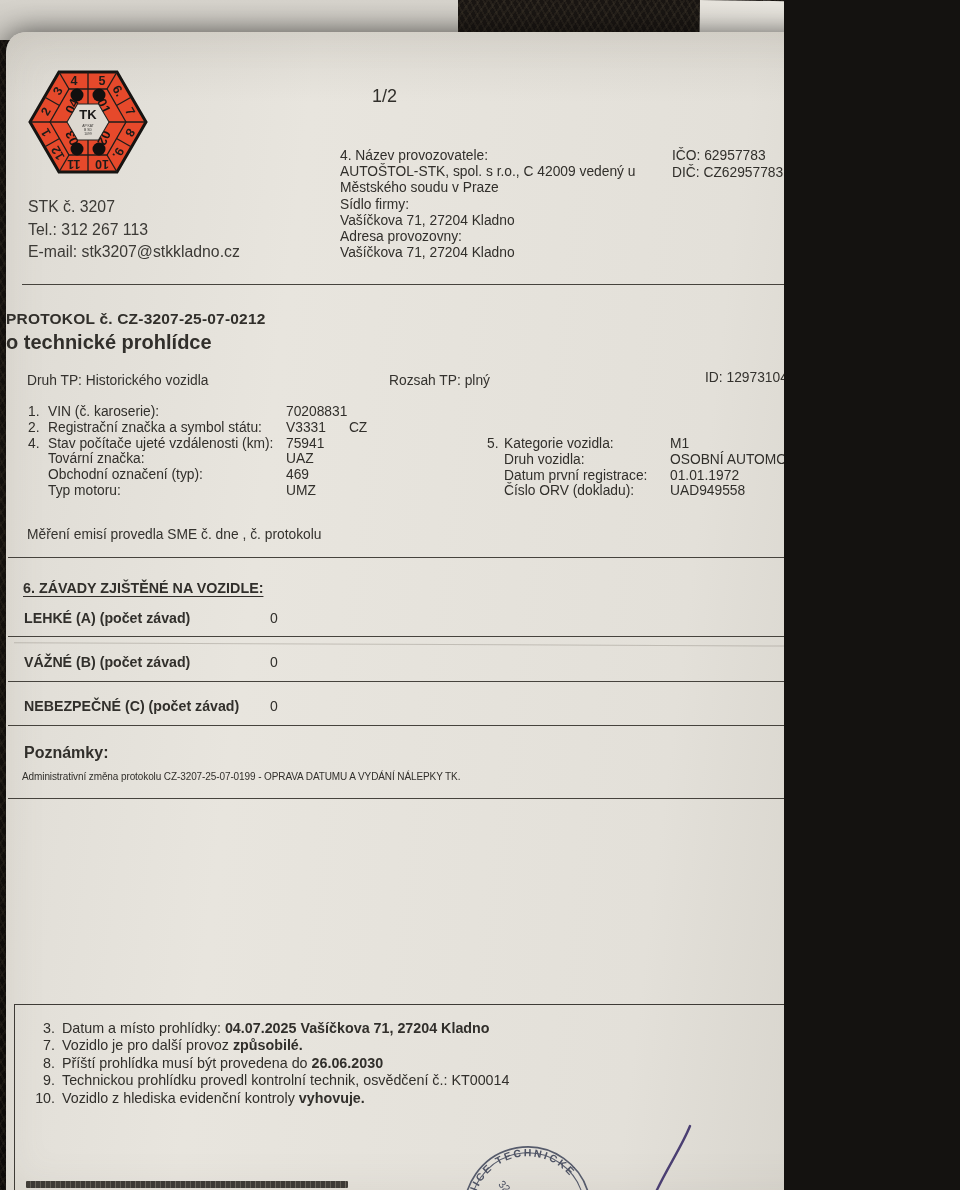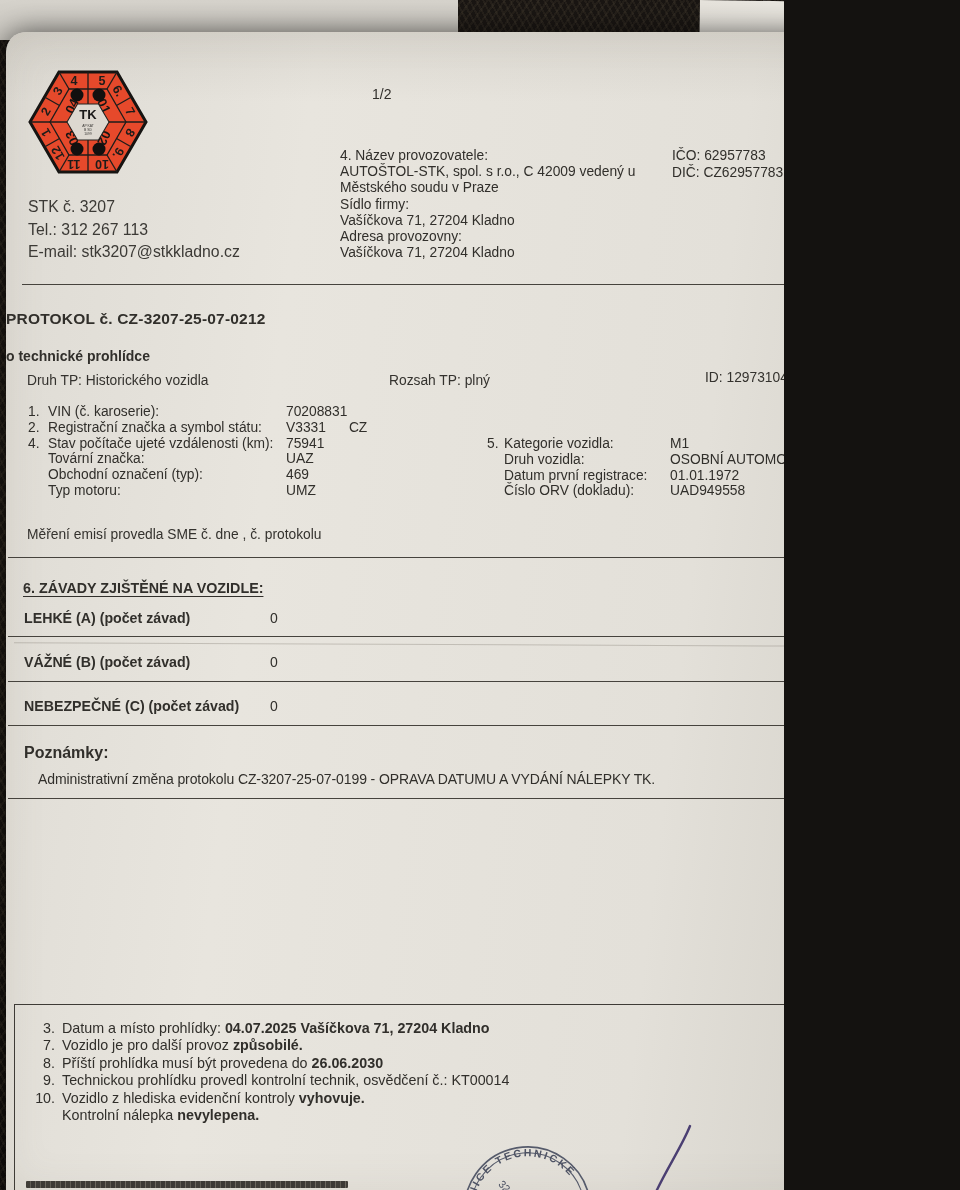--- a/index.html
+++ b/index.html
@@ -26,38 +26,38 @@
     background:
       linear-gradient(180deg, rgba(160,155,145,.18) 0, rgba(0,0,0,0) 70px),
       linear-gradient(97deg,#dedbd4 0%,#e8e5de 30%,#e3e0d9 72%,#d3d0c8 98%);
     border-radius:20px 70px 4px 0;
     box-shadow:0 0 28px rgba(0,0,0,.6), inset 0 0 40px rgba(120,112,98,.12);}
   .rule{position:absolute;height:0;border-top:1.7px solid #46433d;}
   .crease{position:absolute;left:8px;top:612px;width:832px;height:1px;
     background:rgba(110,104,94,.30);transform:rotate(0.25deg);}
   .t{position:absolute;font-size:13.8px;line-height:16.2px;color:#34322e;}
   .stk-block{position:absolute;left:22px;top:164px;font-size:15.8px;line-height:22.5px;color:#3c3a36;}
-  .pagenum{position:absolute;left:366px;top:54px;font-size:14px;}
+  .pagenum{position:absolute;left:366px;top:54px;font-size:18px;}
   .op-block{position:absolute;left:334px;top:116px;font-size:13.8px;line-height:16.2px;}
   .ico-block{position:absolute;left:666px;top:116px;font-size:13.8px;line-height:16.6px;}
   .title-wrap{position:absolute;left:0;top:278px;width:880px;text-align:left;}
   .title-l1{font-size:15.5px;font-weight:bold;letter-spacing:.2px;}
-  .title-l2{font-size:14px;font-weight:bold;margin-top:20px;}
+  .title-l2{font-size:20px;font-weight:bold;margin-top:3px;}
   .vtab{position:absolute;font-size:13.8px;}
   .vrow{display:grid;line-height:15.8px;}
   .vtab.left .vrow{grid-template-columns:20px 238px auto;}
   .vtab.right .vrow{grid-template-columns:17px 166px auto;}
   .vnum{text-align:left;}
   .vval{white-space:pre;}
   .sec6{position:absolute;left:17px;top:548px;font-size:14.3px;font-weight:bold;
     text-decoration:underline;text-underline-offset:3px;text-decoration-thickness:1.4px;}
   .dlabel{position:absolute;left:18px;font-size:14.2px;font-weight:bold;}
   .dzero{position:absolute;left:264px;font-size:14px;}
   .remarks-h{position:absolute;left:18px;top:712px;font-size:16px;font-weight:bold;}
-  .admin{position:absolute;left:32px;top:739px;width:830px;font-size:14px;letter-spacing:-0.1px;}
+  .admin{position:absolute;left:16px;top:739px;width:830px;font-size:10px;letter-spacing:-0.1px;}
   .cbox{position:absolute;left:8px;top:972px;width:824px;height:240px;border:1.7px solid #3e3b36;}
   .concl{position:absolute;left:24px;top:988px;width:788px;font-size:14.3px;line-height:17.4px;}
   .c-row{display:grid;grid-template-columns:32px 1fr;}
   .c-num{text-align:right;padding-right:7px;}
   .footer-strip{position:absolute;left:20px;top:1149px;width:322px;height:7px;border-radius:1px;opacity:.92;
     background:repeating-linear-gradient(90deg,#33302b 0 4px,#56524a 4px 5px,#2e2b27 5px 9px,#605b52 9px 10px);}
   .stamp-svg{position:absolute;left:446px;top:1100px;transform:rotate(-10deg);}
   .sig-svg{position:absolute;left:636px;top:1088px;}
   .sticker-svg{position:absolute;left:12px;top:28px;}
   .stk-num{font-weight:bold;font-size:12.5px;fill:#1d1c1a;}
@@ -262,24 +262,20 @@
           <span><span>Příští prohlídka musí být provedena do </span><b>26.06.2030</b></span>
         </div>
       <div class="c-row">
           <span class="c-num">9.</span>
           <span><span>Technickou prohlídku provedl kontrolní technik, osvědčení č.: KT00014</span><b></b></span>
         </div>
       <div class="c-row">
           <span class="c-num">10.</span>
           <span><span>Vozidlo z hlediska evidenční kontroly </span><b>vyhovuje.</b></span>
         </div>
-      <div class="c-row">
-          <span class="c-num"></span>
-          <span><span>Kontrolní nálepka </span><b>nevylepena.</b></span>
-        </div>
     </div>
 
     <svg class="stamp-svg" width="150" height="150" viewBox="0 0 150 150">
       <circle cx="75" cy="78" r="63" fill="none" stroke="#565b6b" stroke-width="1.7"></circle>
       <circle cx="75" cy="78" r="57" fill="none" stroke="#565b6b" stroke-width="1"></circle>
       <path id="stampArc" d="M 24,100 A 55,55 0 1 1 126,100" fill="none"></path>
       <text font-size="10.5" font-weight="bold" letter-spacing="2.2" fill="#4e5364">
         <textPath href="#stampArc" startOffset="9%">STANICE TECHNICKÉ</textPath>
       </text>
       <text transform="translate(50,48) rotate(55)" font-size="10.5" fill="#4e5364">32.0</text>

